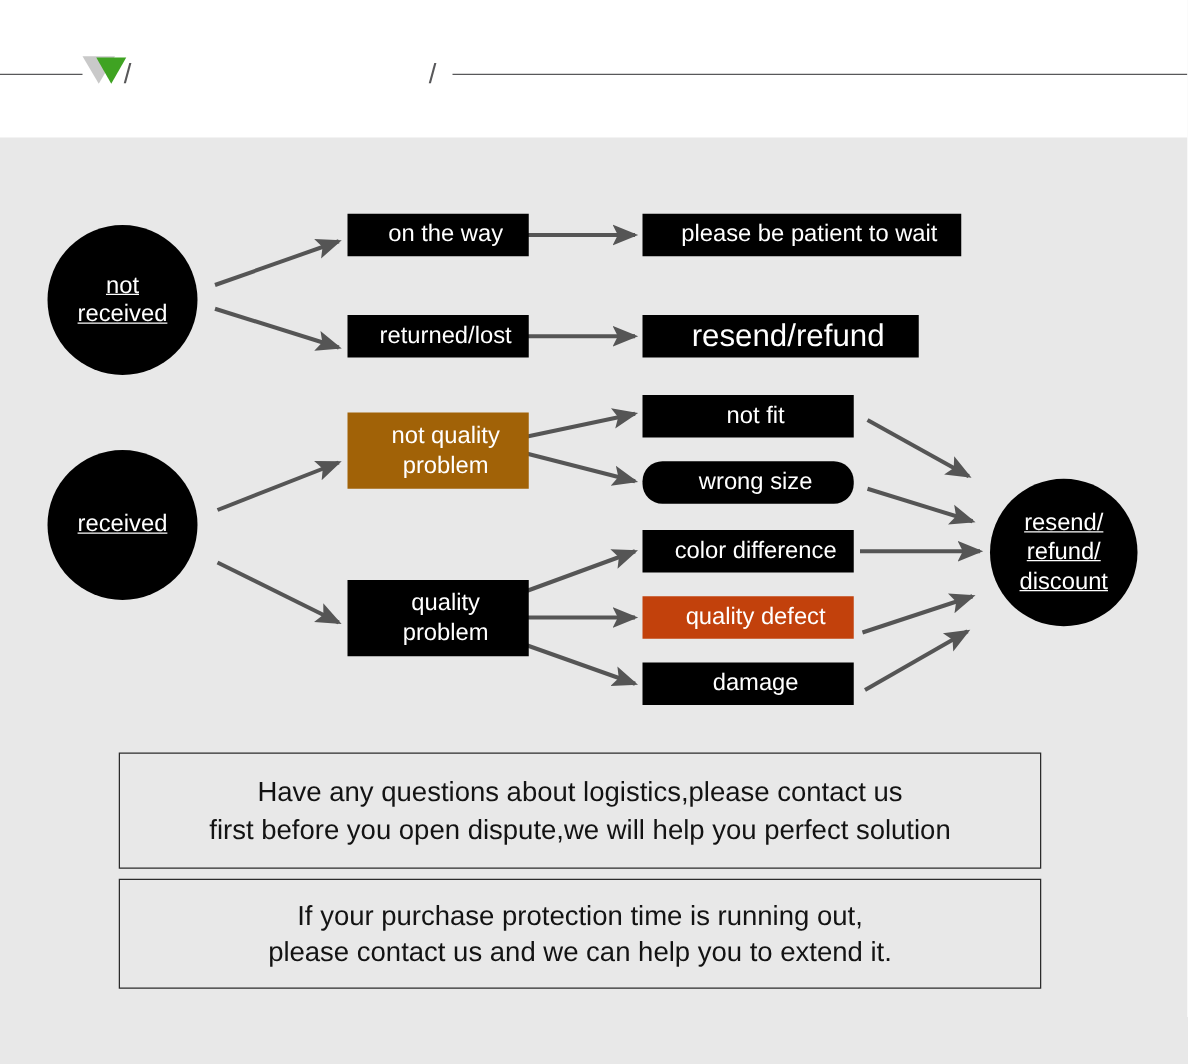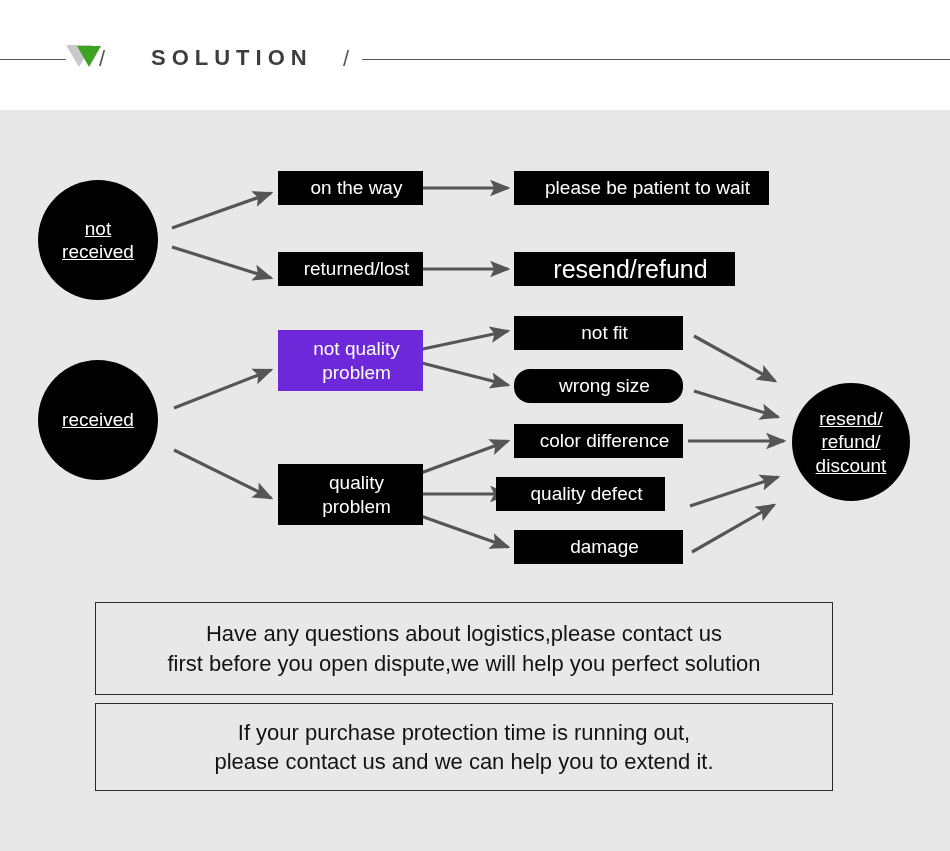--- a/index.html
+++ b/index.html
@@ -148,21 +148,20 @@
     <div class="hdr-rule left"></div>
     <div class="hdr-rule right"></div>
 
     <div class="hdr-logo">
       <span class="tri gray"></span>
       <span class="tri green"></span>
     </div>
 
     <div class="hdr-slash one">/</div>
 
-    <div id="hdr-title">SOLUTION</div>
 
     <div class="hdr-slash two">/</div>
   </div>
 
   <div id="body-panel"></div>
 
   <svg id="arrows" viewBox="0 0 950 851" xmlns="http://www.w3.org/2000/svg">
     <defs>
       <marker id="ah" markerWidth="7" markerHeight="7" refX="5.6" refY="3" orient="auto" markerUnits="strokeWidth">
         <path d="M0,0.4 L6.4,3 L0,5.6 L1.3,3 Z" fill="#555555"></path>
@@ -187,30 +186,30 @@
         <line x1="692" y1="552" x2="774" y2="505" stroke="#555555" stroke-width="3.2" marker-end="url(#ah)"></line>
       </g>
   </svg>
 
   <div id="nodes-layer">
       <div class="node-circle" style="left: 38px; top: 180px; width: 120px; height: 120px; font-size: 19px; background: rgb(0, 0, 0); color: rgb(255, 255, 255);">not
 received</div>
       <div class="node-circle" style="left: 38px; top: 360px; width: 120px; height: 120px; font-size: 19px; background: rgb(0, 0, 0); color: rgb(255, 255, 255);">received</div>
       <div class="node-box" style="left: 278px; top: 171px; width: 133px; height: 34px; font-size: 19px; background: rgb(0, 0, 0); color: rgb(255, 255, 255);">on the way</div>
       <div class="node-box" style="left: 278px; top: 252px; width: 133px; height: 34px; font-size: 19px; background: rgb(0, 0, 0); color: rgb(255, 255, 255);">returned/lost</div>
-      <div class="node-box" style="left: 278px; top: 330px; width: 133px; height: 61px; font-size: 19px; background: #6d28d9; color: rgb(255, 255, 255);">not quality
+      <div class="node-box" style="left: 278px; top: 330px; width: 133px; height: 61px; font-size: 19px; background: #a16207; color: rgb(255, 255, 255);">not quality
 problem</div>
       <div class="node-box" style="left: 278px; top: 464px; width: 133px; height: 61px; font-size: 19px; background: rgb(0, 0, 0); color: rgb(255, 255, 255);">quality
 problem</div>
       <div class="node-box" style="left: 514px; top: 171px; width: 243px; height: 34px; font-size: 19px; background: rgb(0, 0, 0); color: rgb(255, 255, 255);">please be patient to wait</div>
       <div class="node-box" style="left: 514px; top: 252px; width: 209px; height: 34px; font-size: 25px; background: rgb(0, 0, 0); color: rgb(255, 255, 255);">resend/refund</div>
       <div class="node-box" style="left: 514px; top: 316px; width: 157px; height: 34px; font-size: 19px; background: rgb(0, 0, 0); color: rgb(255, 255, 255);">not fit</div>
       <div class="node-box" style="left: 514px; top: 369px; width: 157px; height: 34px; font-size: 19px; background: rgb(0, 0, 0); color: rgb(255, 255, 255); border-radius: 16px;">wrong size</div>
       <div class="node-box" style="left: 514px; top: 424px; width: 157px; height: 34px; font-size: 19px; background: rgb(0, 0, 0); color: rgb(255, 255, 255);">color difference</div>
-      <div class="node-box" style="left: 496px; top: 477px; width: 157px; height: 34px; font-size: 19px; background: #000000; color: rgb(255, 255, 255);">quality defect</div>
+      <div class="node-box" style="left: 514px; top: 477px; width: 157px; height: 34px; font-size: 19px; background: #c2410c; color: rgb(255, 255, 255);">quality defect</div>
       <div class="node-box" style="left: 514px; top: 530px; width: 157px; height: 34px; font-size: 19px; background: rgb(0, 0, 0); color: rgb(255, 255, 255);">damage</div>
       <div class="node-circle" style="left: 792px; top: 383px; width: 118px; height: 118px; font-size: 19px; background: rgb(0, 0, 0); color: rgb(255, 255, 255);">resend/
 refund/
 discount</div>
     </div>
 
   <div id="notices-layer">
       <div class="notice" style="left: 95px; top: 602px; width: 738px; height: 93px; border-color: rgb(43, 43, 43); background: rgb(232, 232, 232); color: rgb(19, 19, 19);">Have any questions about logistics,please contact us
 first before you open dispute,we will help you perfect solution</div>
       <div class="notice" style="left: 95px; top: 703px; width: 738px; height: 88px; border-color: rgb(43, 43, 43); background: rgb(232, 232, 232); color: rgb(19, 19, 19);">If your purchase protection time is running out,

